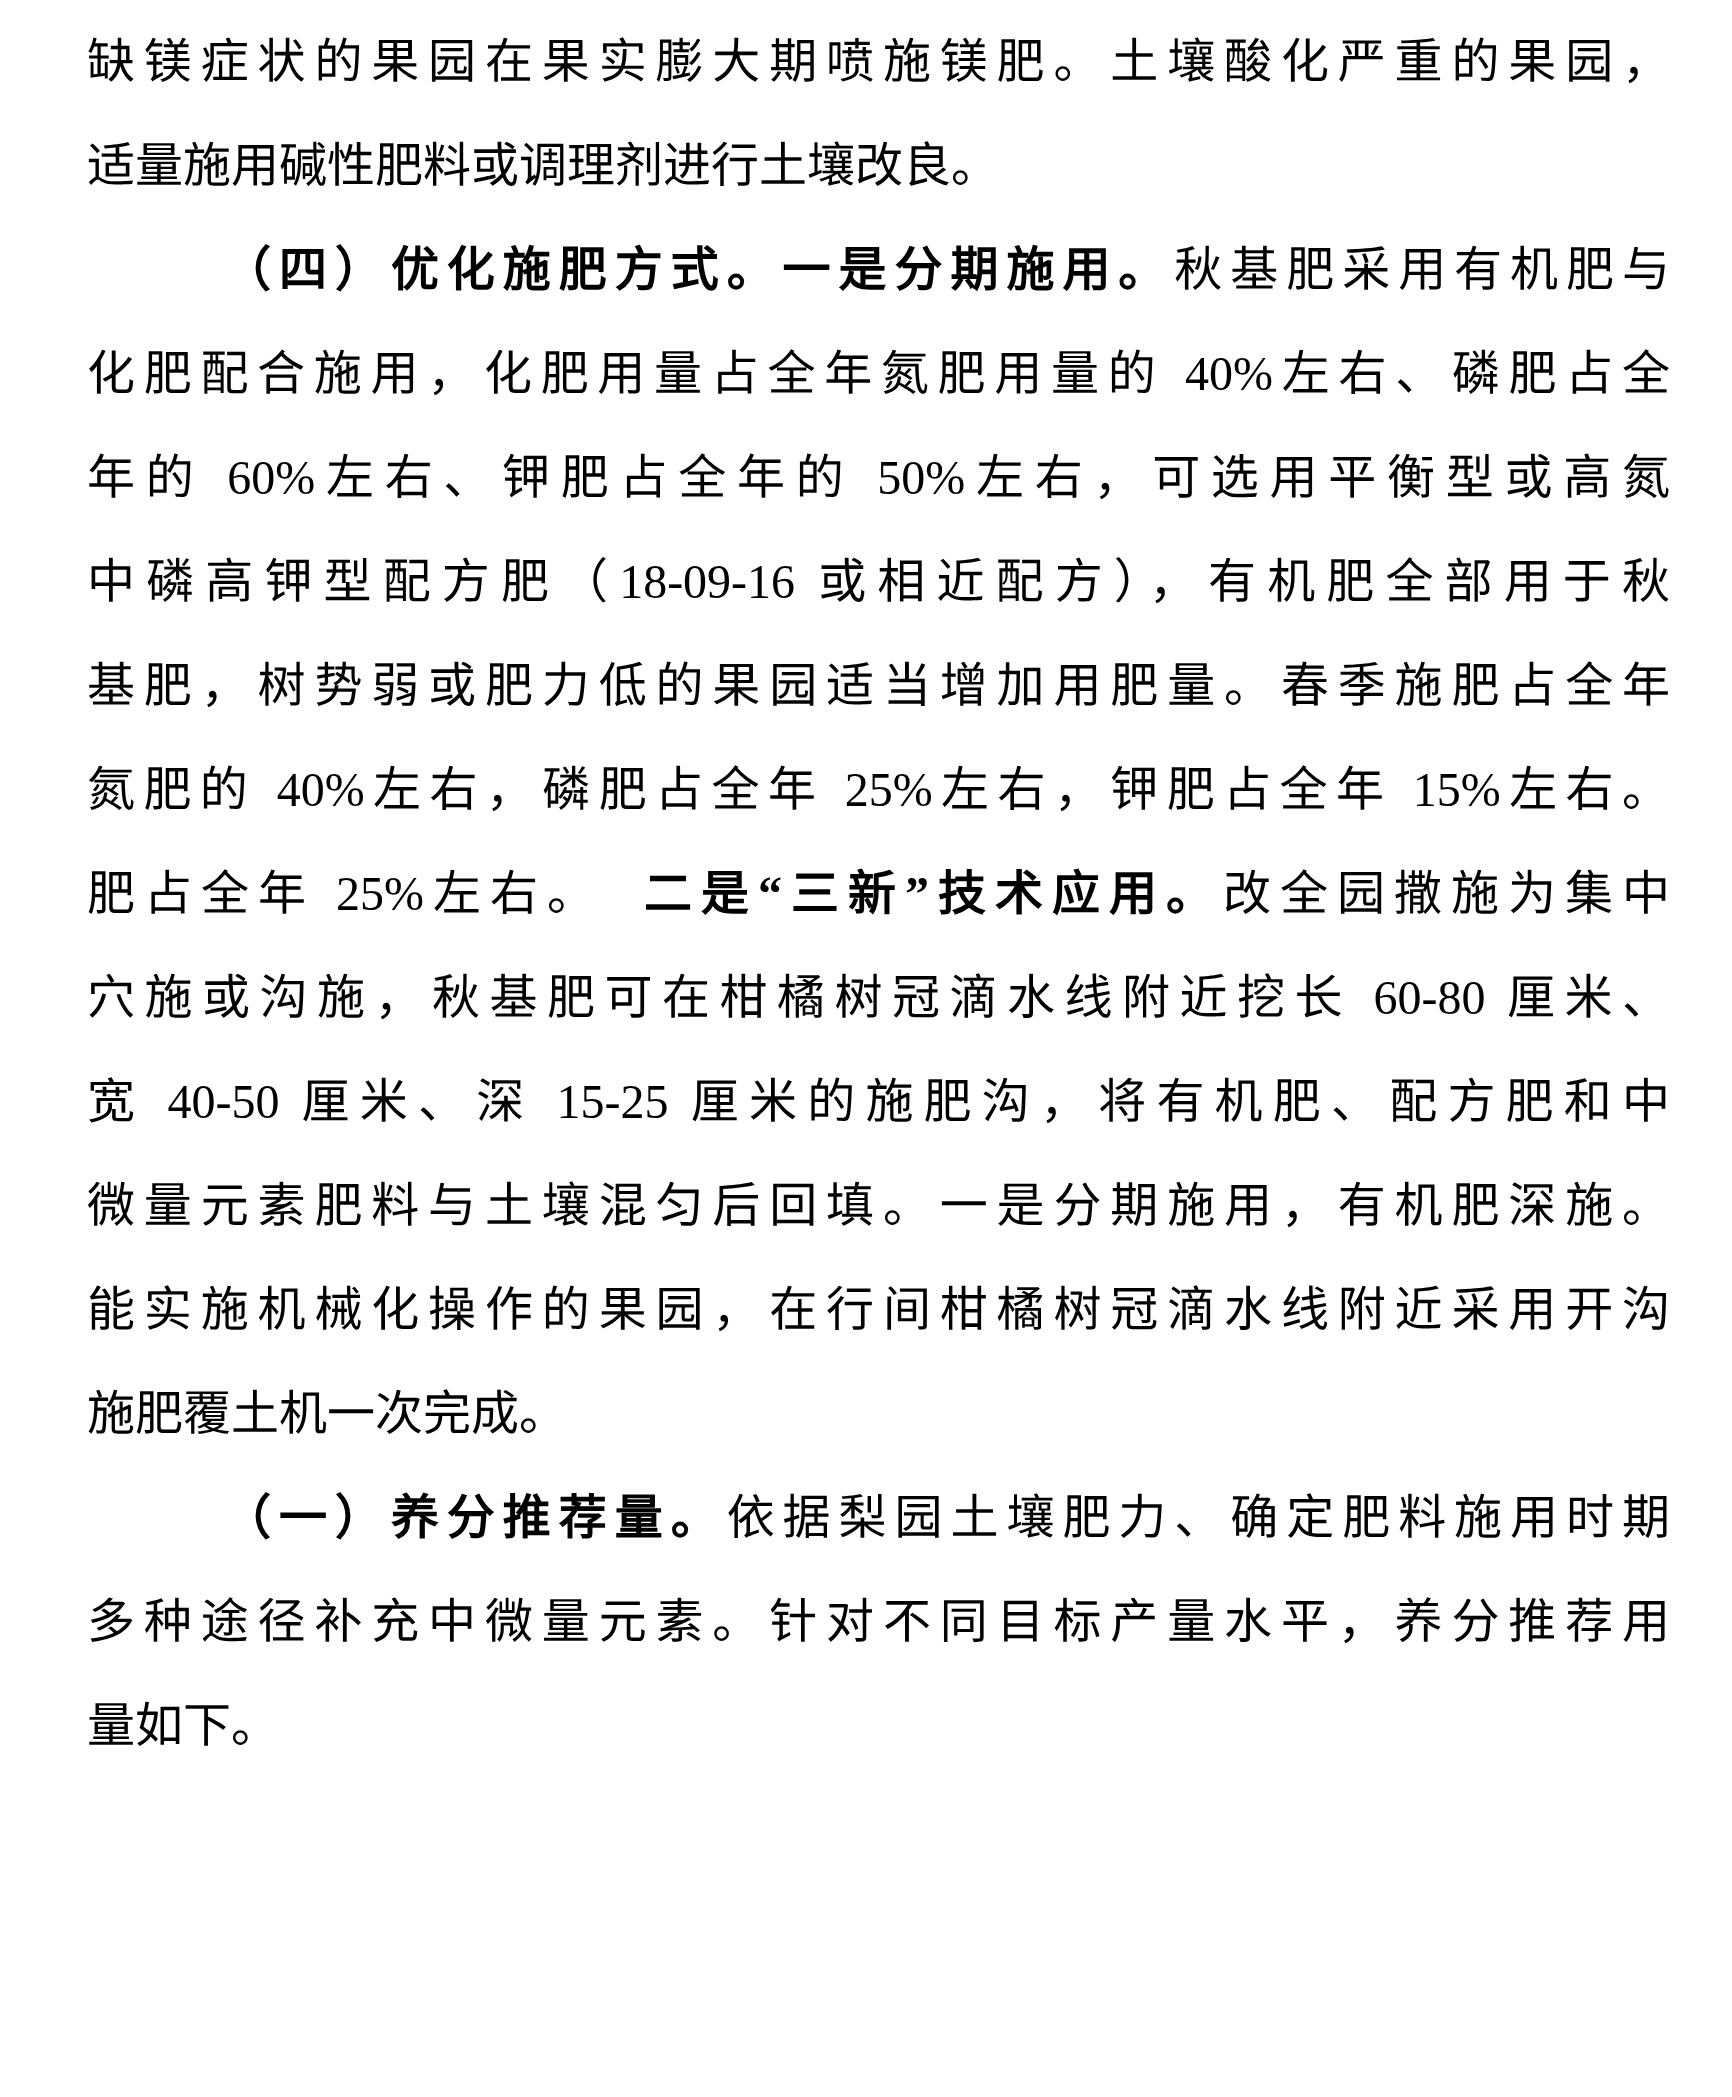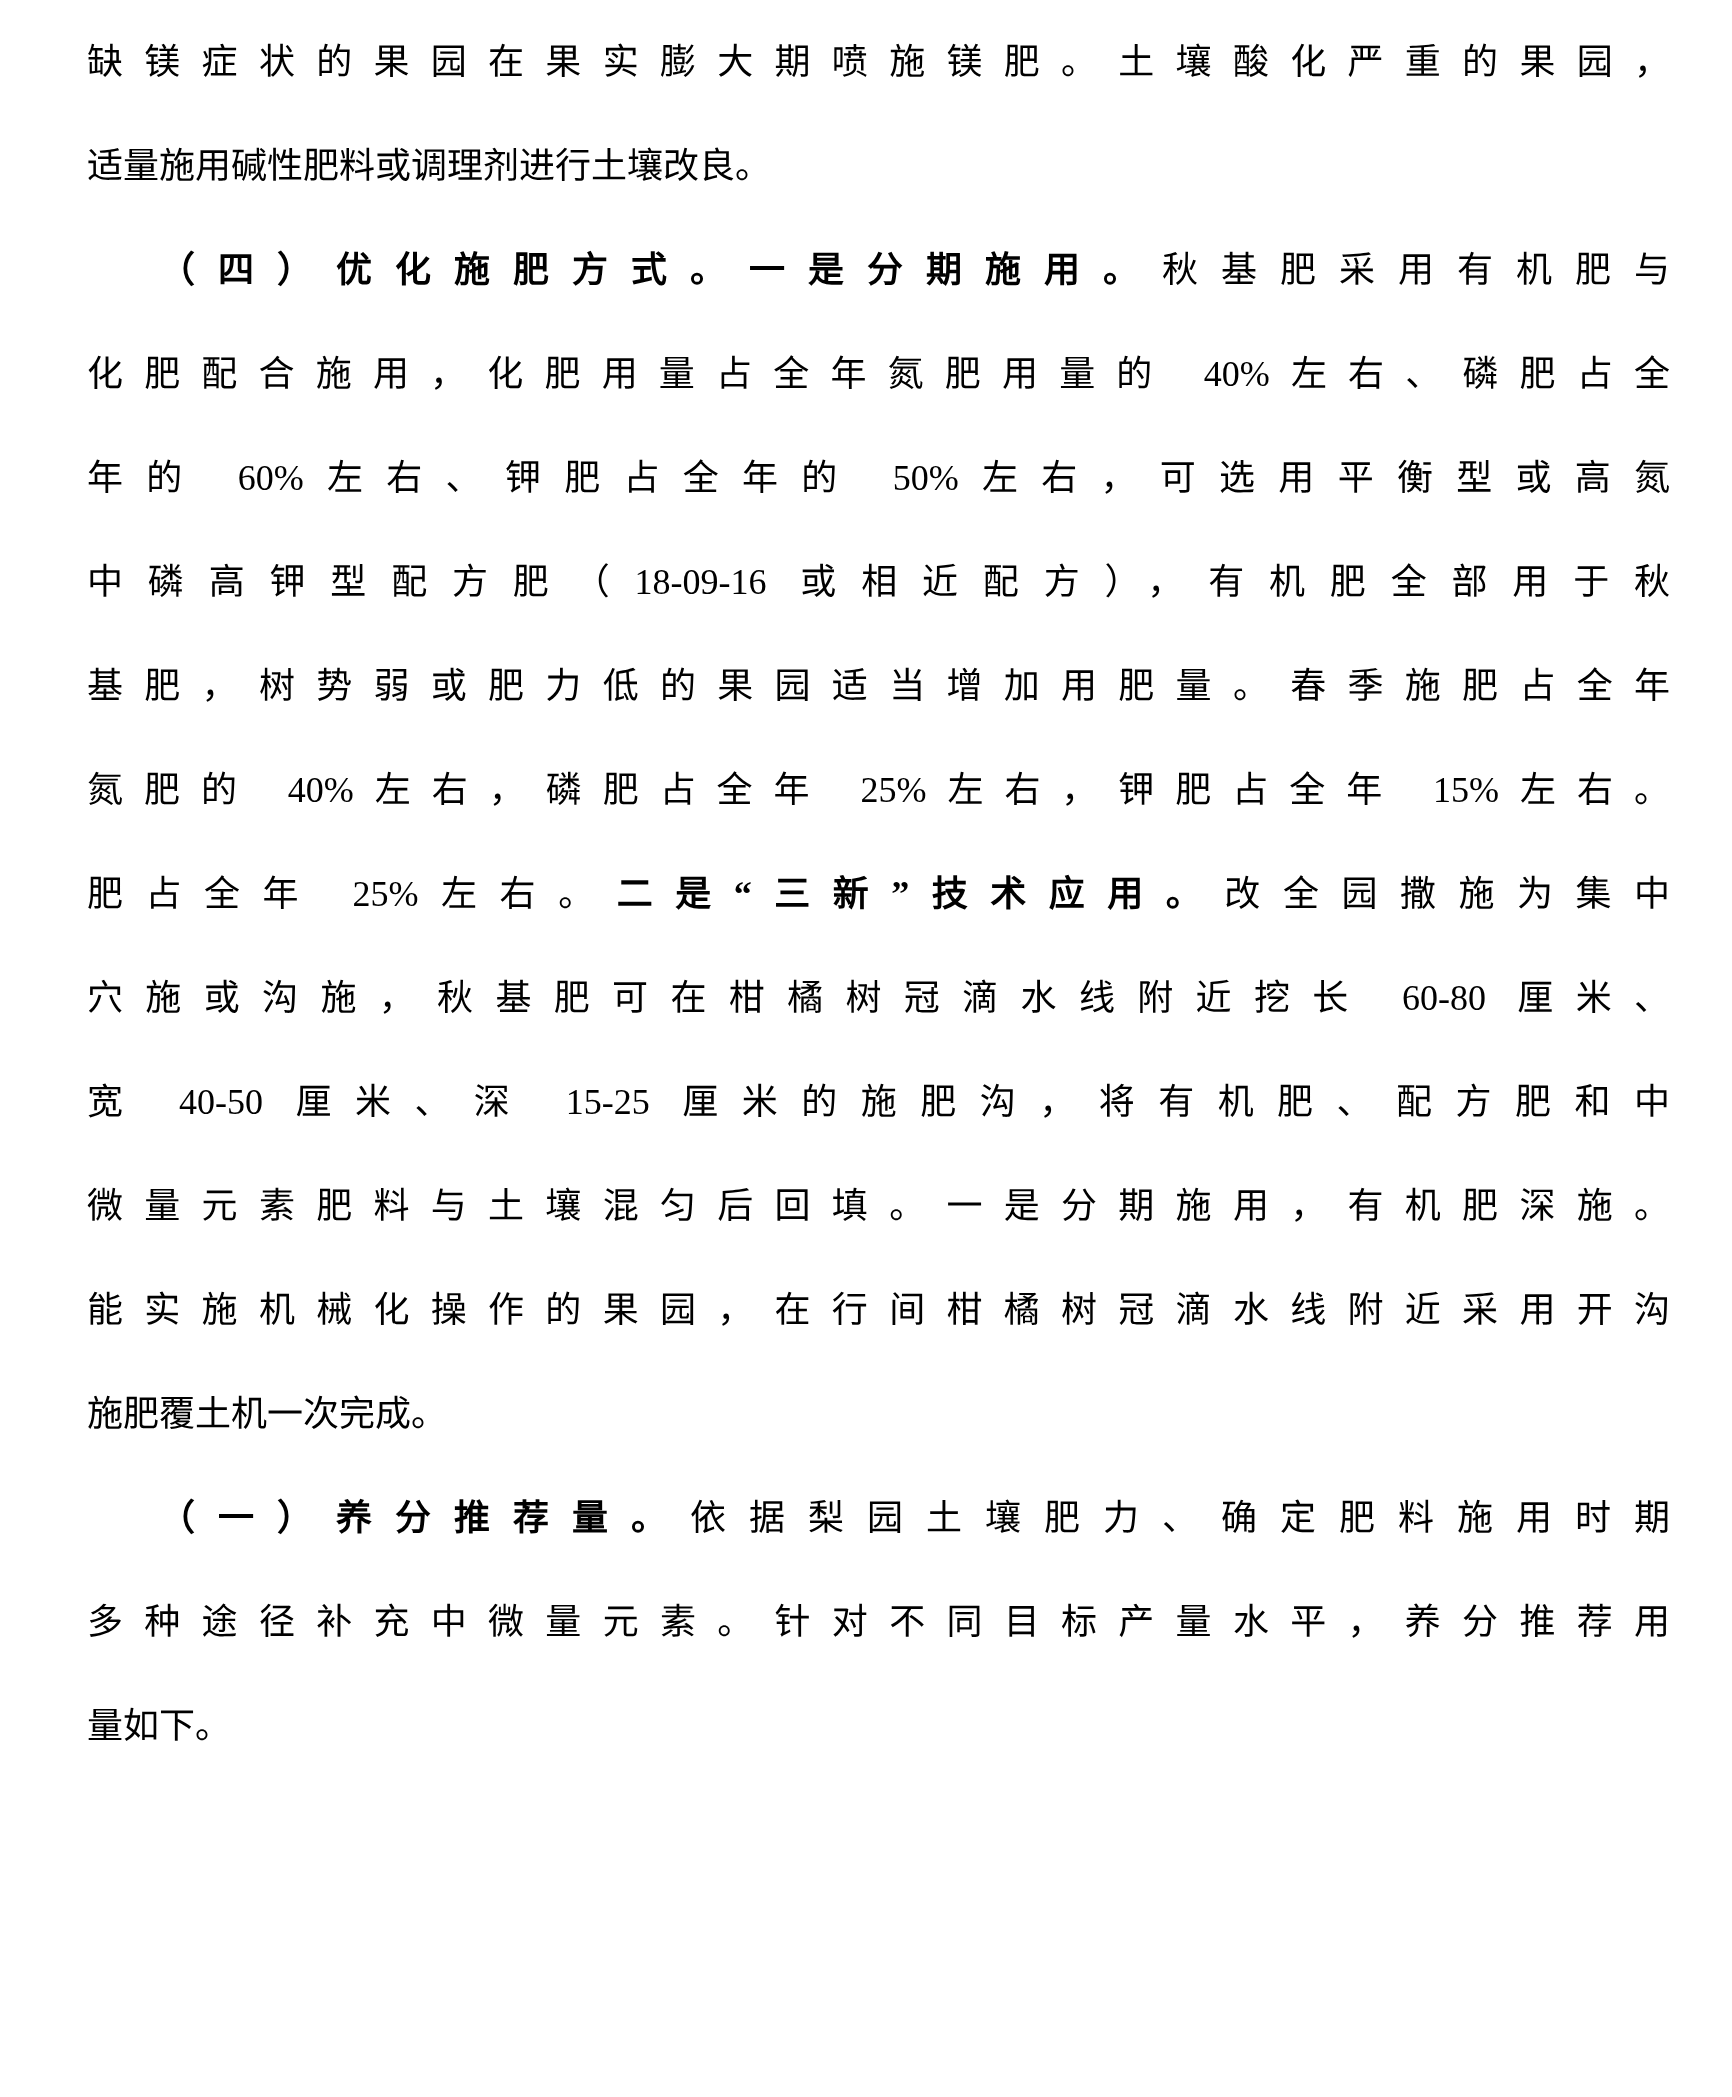--- a/index.html
+++ b/index.html
@@ -14,36 +14,37 @@
     overflow: hidden;
     font-family: "Liberation Serif", "DejaVu Serif", serif;
   }
   .doc {
     box-sizing: border-box;
     width: 1732px;
     height: 2097px;
     padding: 10.2px 62px 0 87px;
   }
   .line {
-    font-size: 36px;
+    font-size: 48px;
     line-height: 104px;
     height: 104px;
     text-align: justify;
     text-align-last: justify;
     letter-spacing: 0;
   }
   .line.left-end {
     text-align: left;
     text-align-last: left;
   }
   .line.indent {
     text-indent: 2em;
   }
   .line .bold {
     font-weight: 700;
+    margin-left: 40px;
   }
   .line.heading {
     font-weight: 700;
   }
 </style>
 </head>
 <body>
 
 <div class="doc">
   <div>

